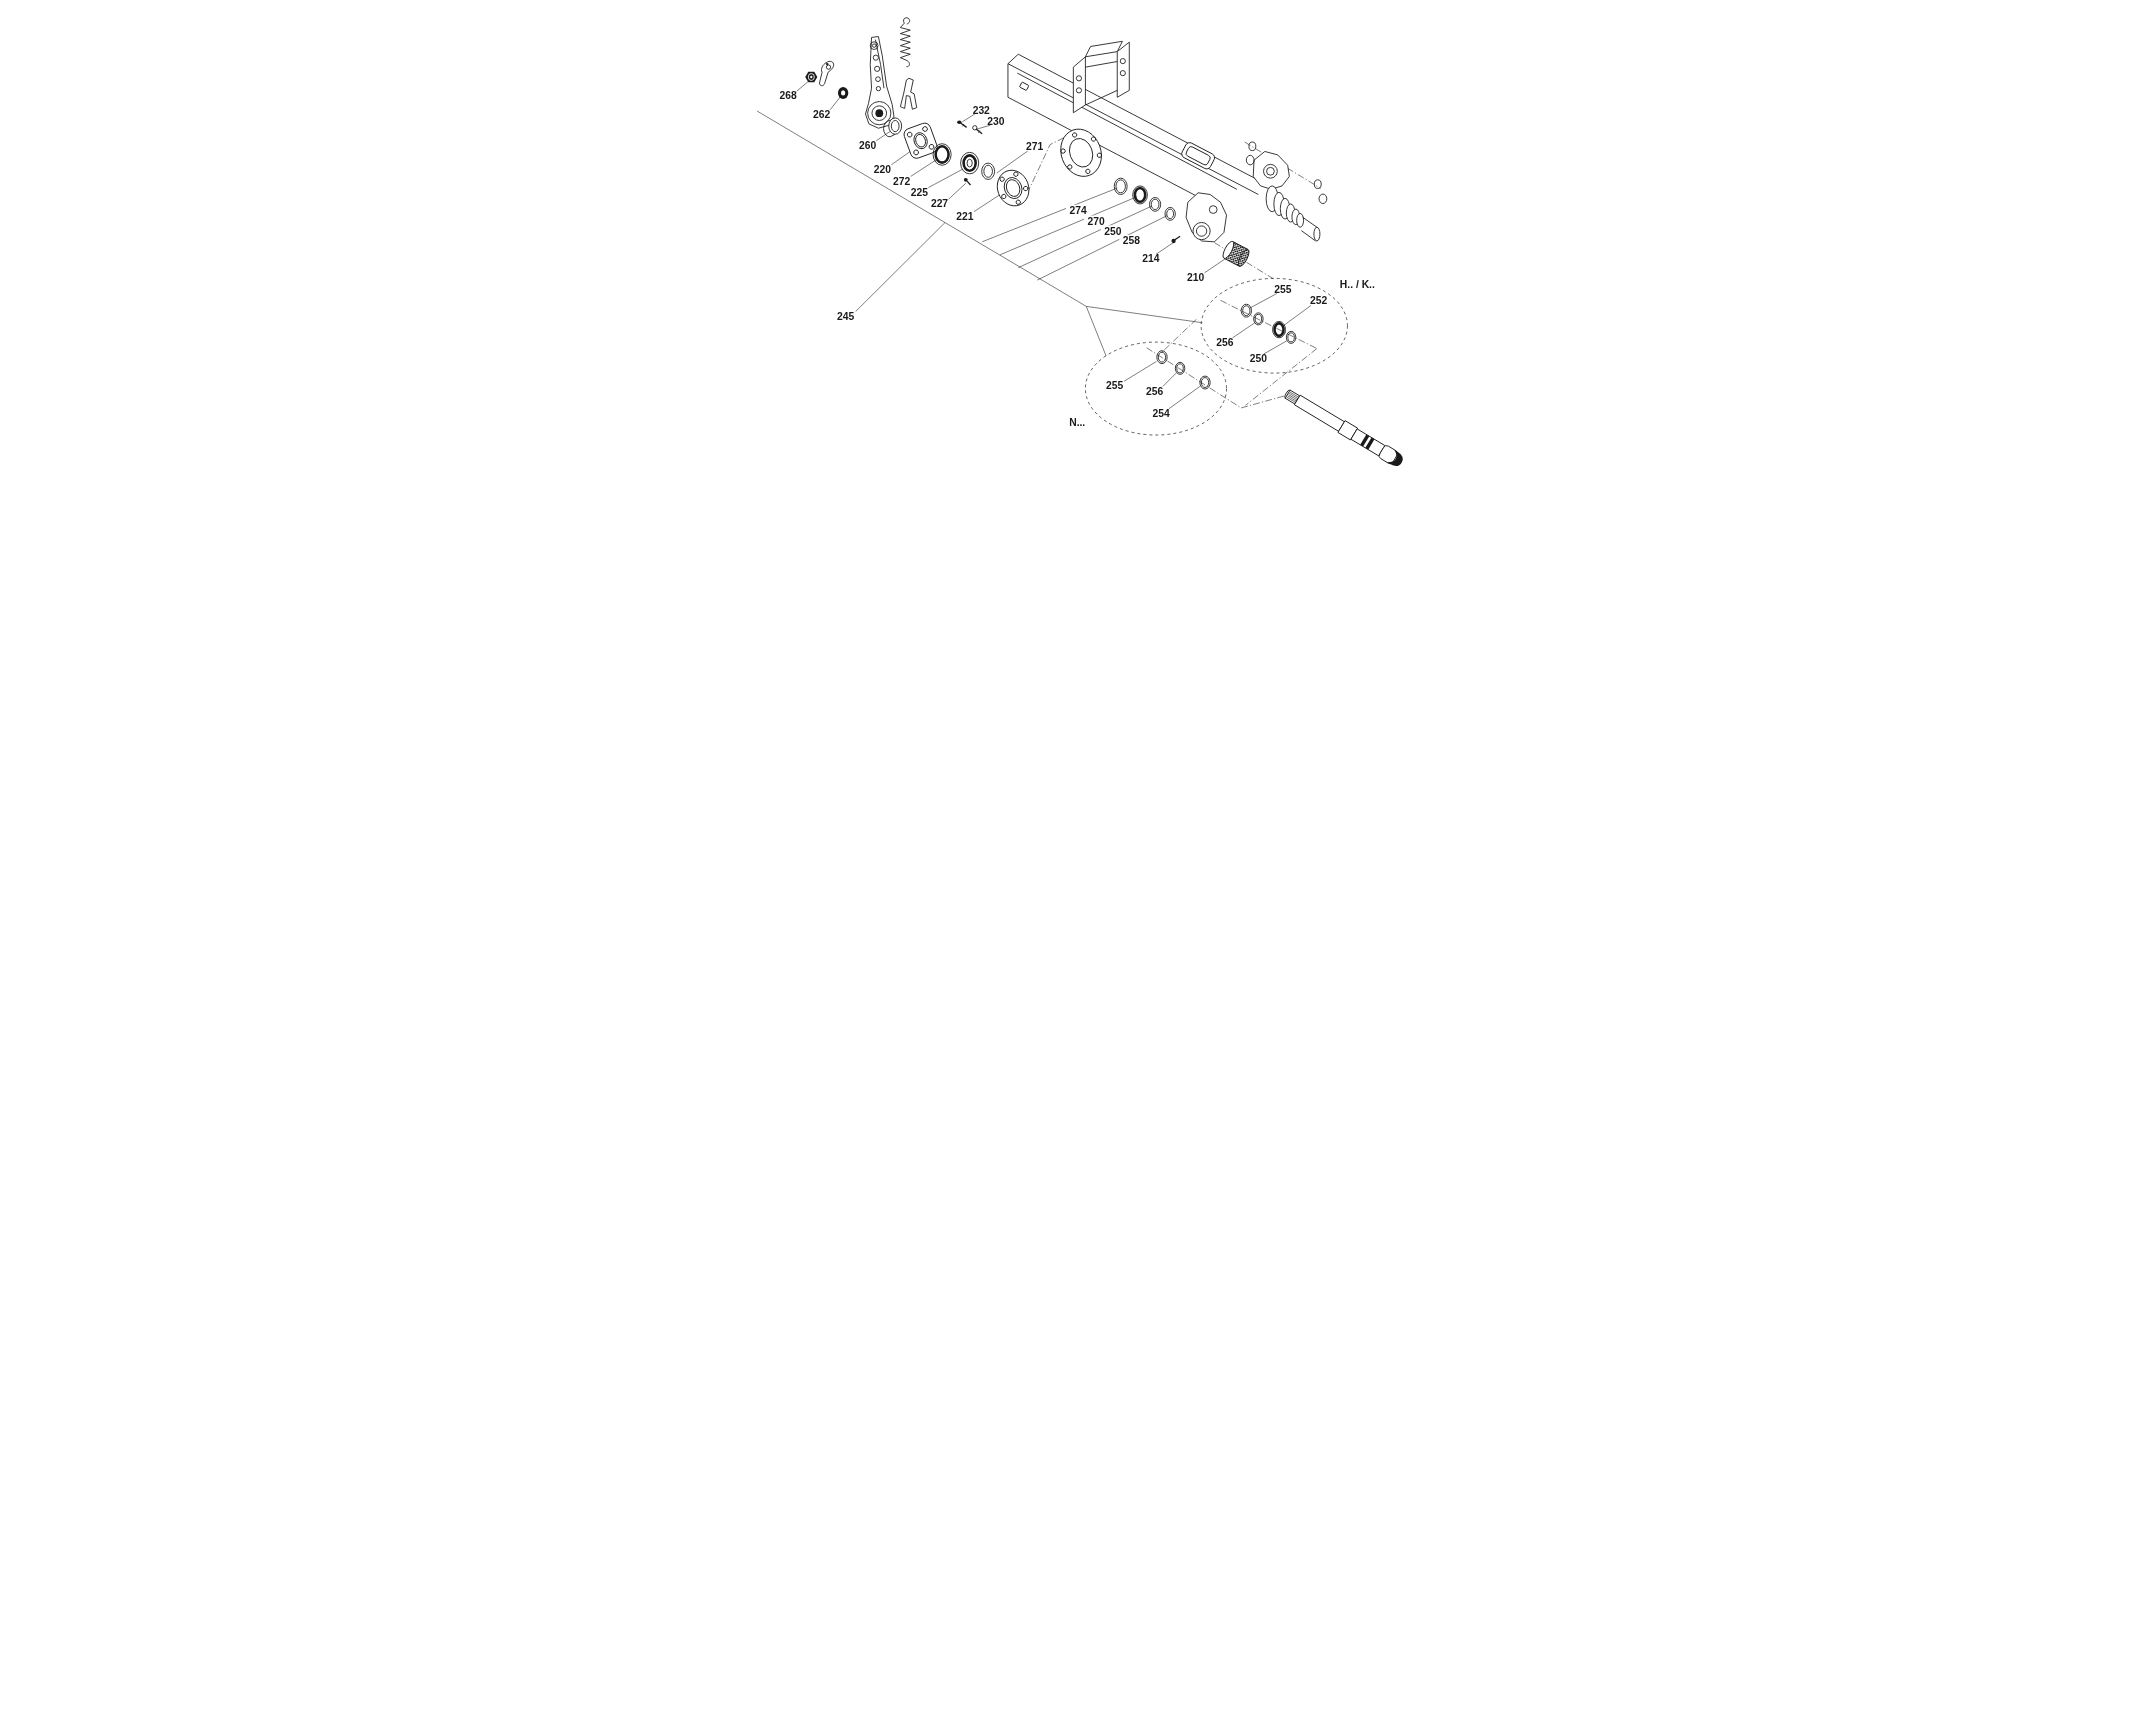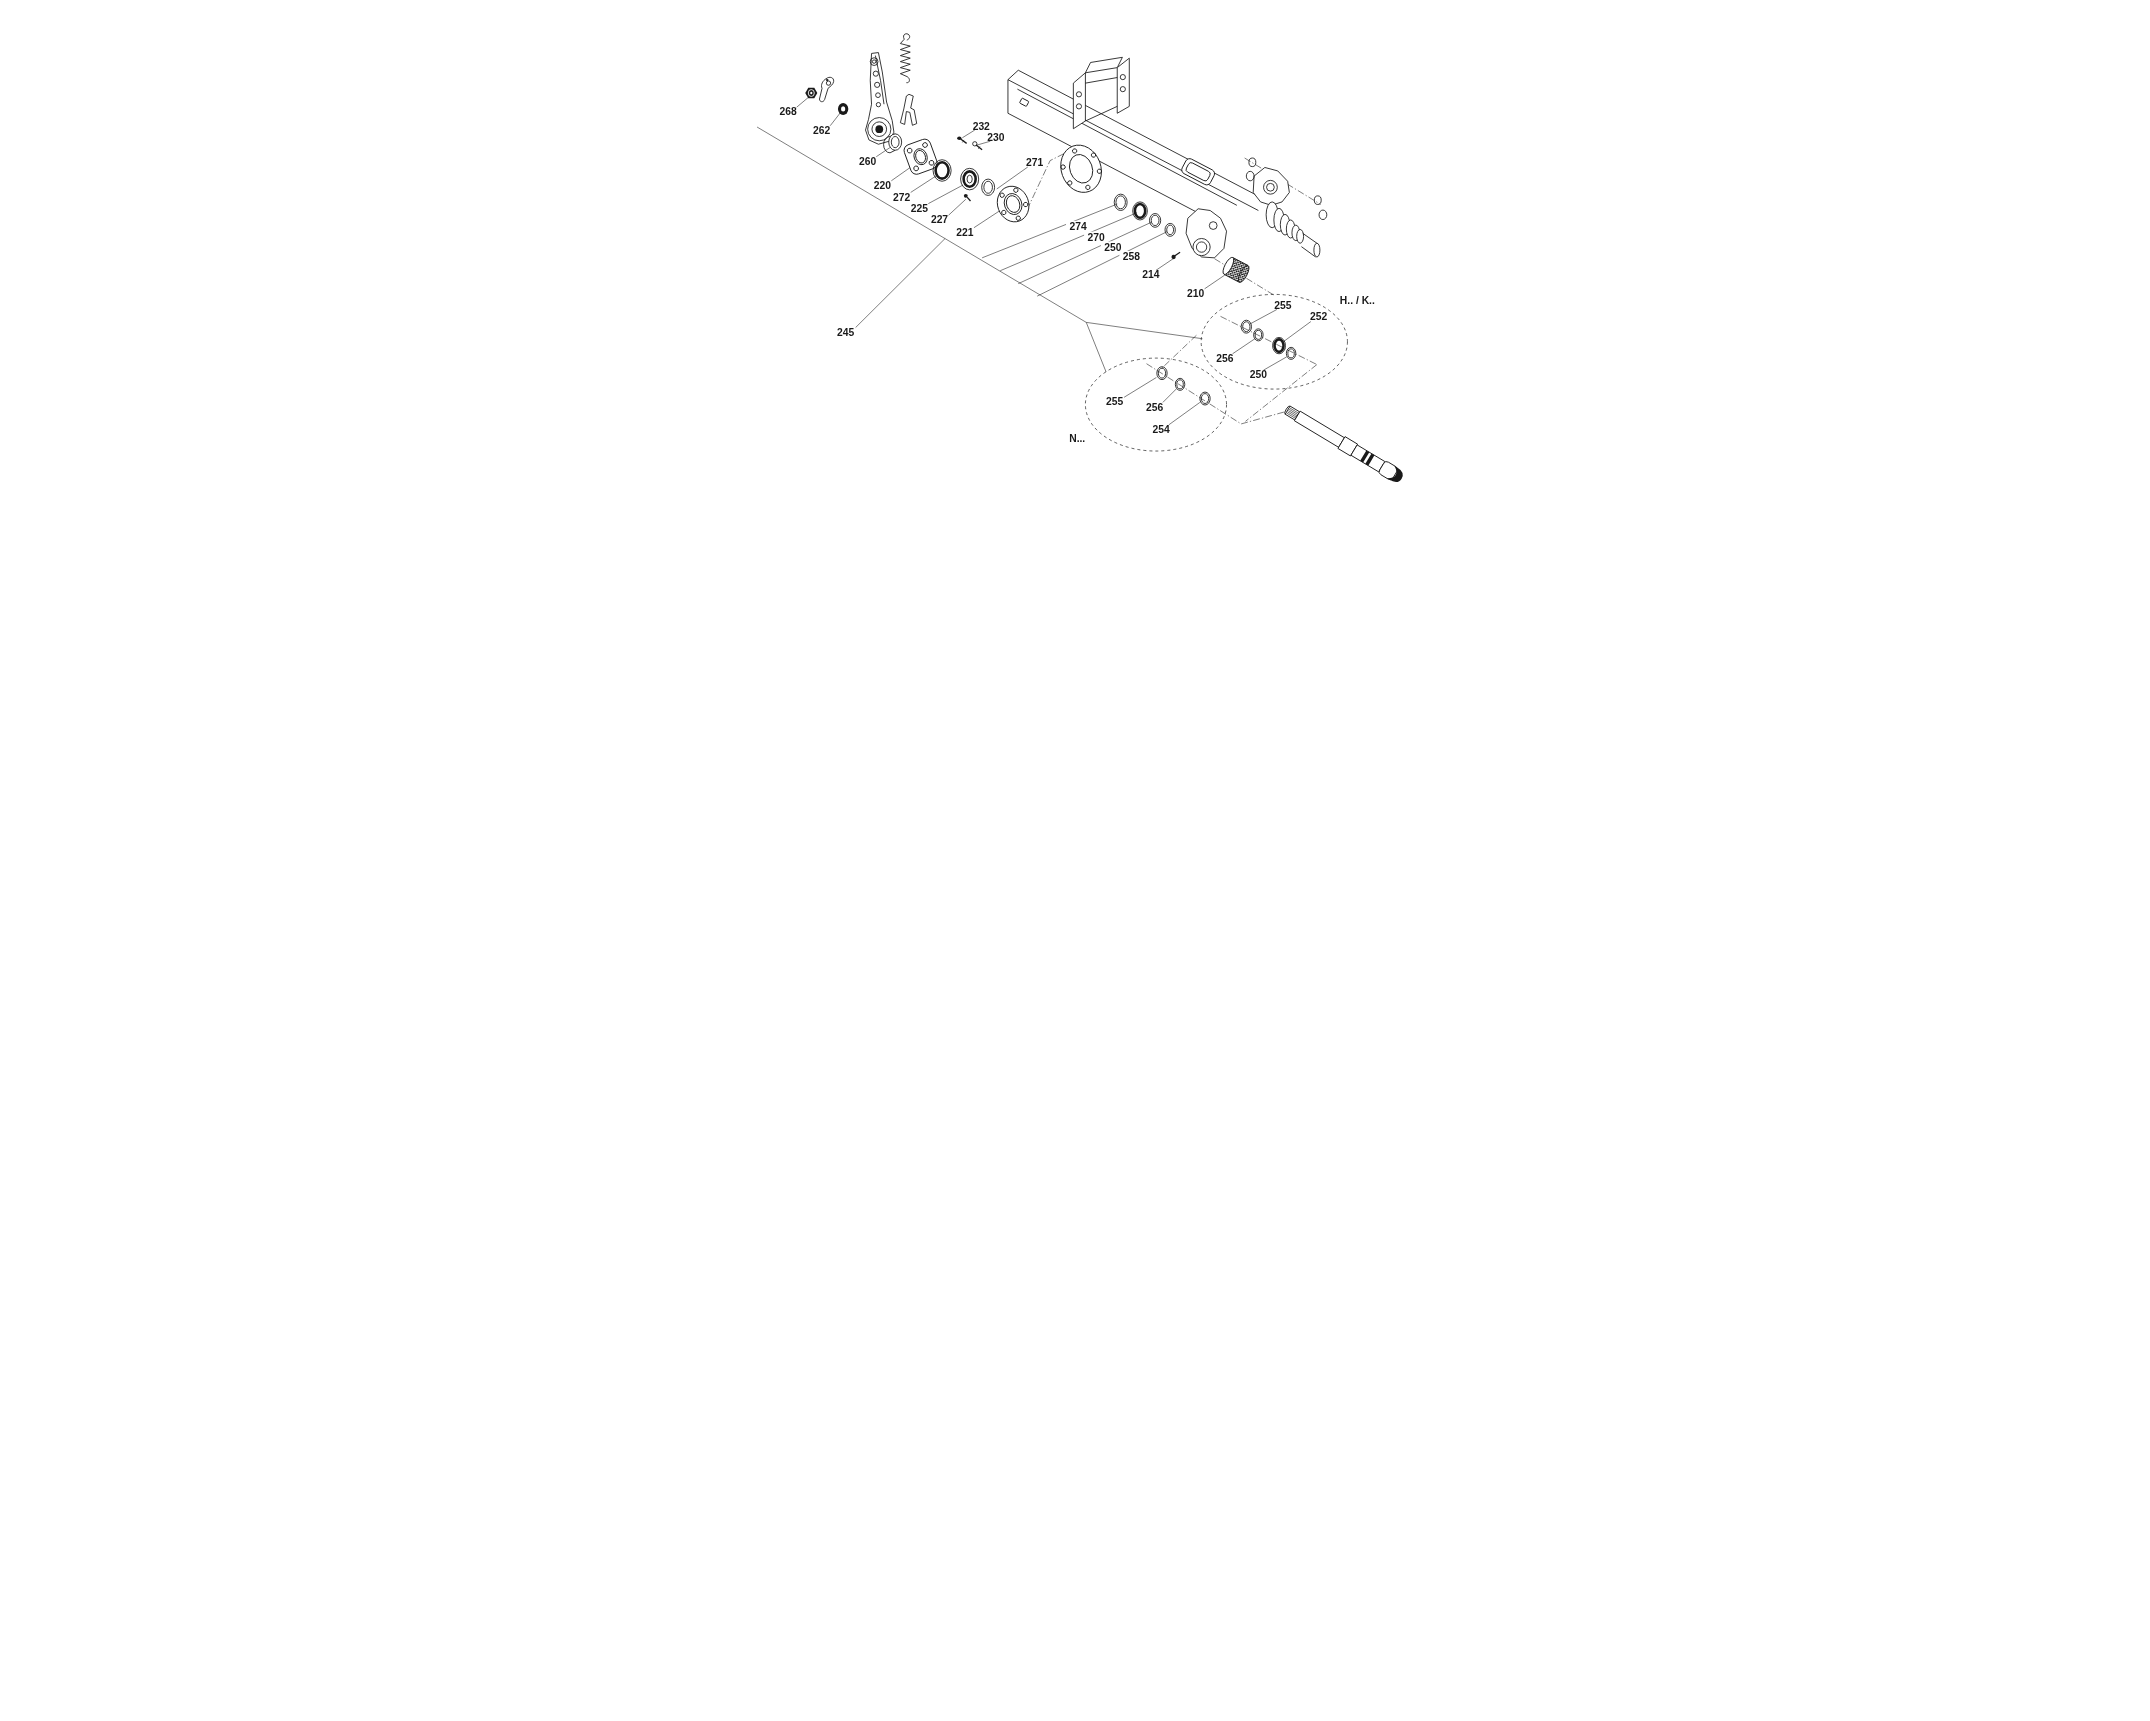--- a/index.html
+++ b/index.html
@@ -1,16 +1,16 @@
 <!DOCTYPE html>
 <html style="font-size:6.9px"><head>
 <meta charset="utf-8">
 <style>
   html,body{margin:0;padding:0;background:#ffffff;}
-  .stage{width:100%;max-width:667px;margin:16px auto;}
+  .stage{width:100%;max-width:667px;margin:0 auto;}
   svg{display:block;width:100%;height:auto;background:#ffffff;}
   .lbl{font:bold 24px "Liberation Sans", sans-serif;fill:#1a1a1a;text-anchor:middle;}
   .ln{stroke:#1a1a1a;stroke-width:1.3;fill:none;}
   .dd{stroke:#1a1a1a;stroke-width:1.3;fill:none;stroke-dasharray:16 5 3 5;}
   .pt{stroke:#1a1a1a;stroke-width:2;fill:#ffffff;}
   .ptn{stroke:#1a1a1a;stroke-width:2;fill:none;}
   .thick{stroke:#1a1a1a;stroke-width:6;fill:none;}
   .dark{fill:#1a1a1a;stroke:none;}
   .dash-ell{stroke:#1a1a1a;stroke-width:1.6;fill:none;stroke-dasharray:7 7;}
   .bg{fill:#ffffff;stroke:none;}

